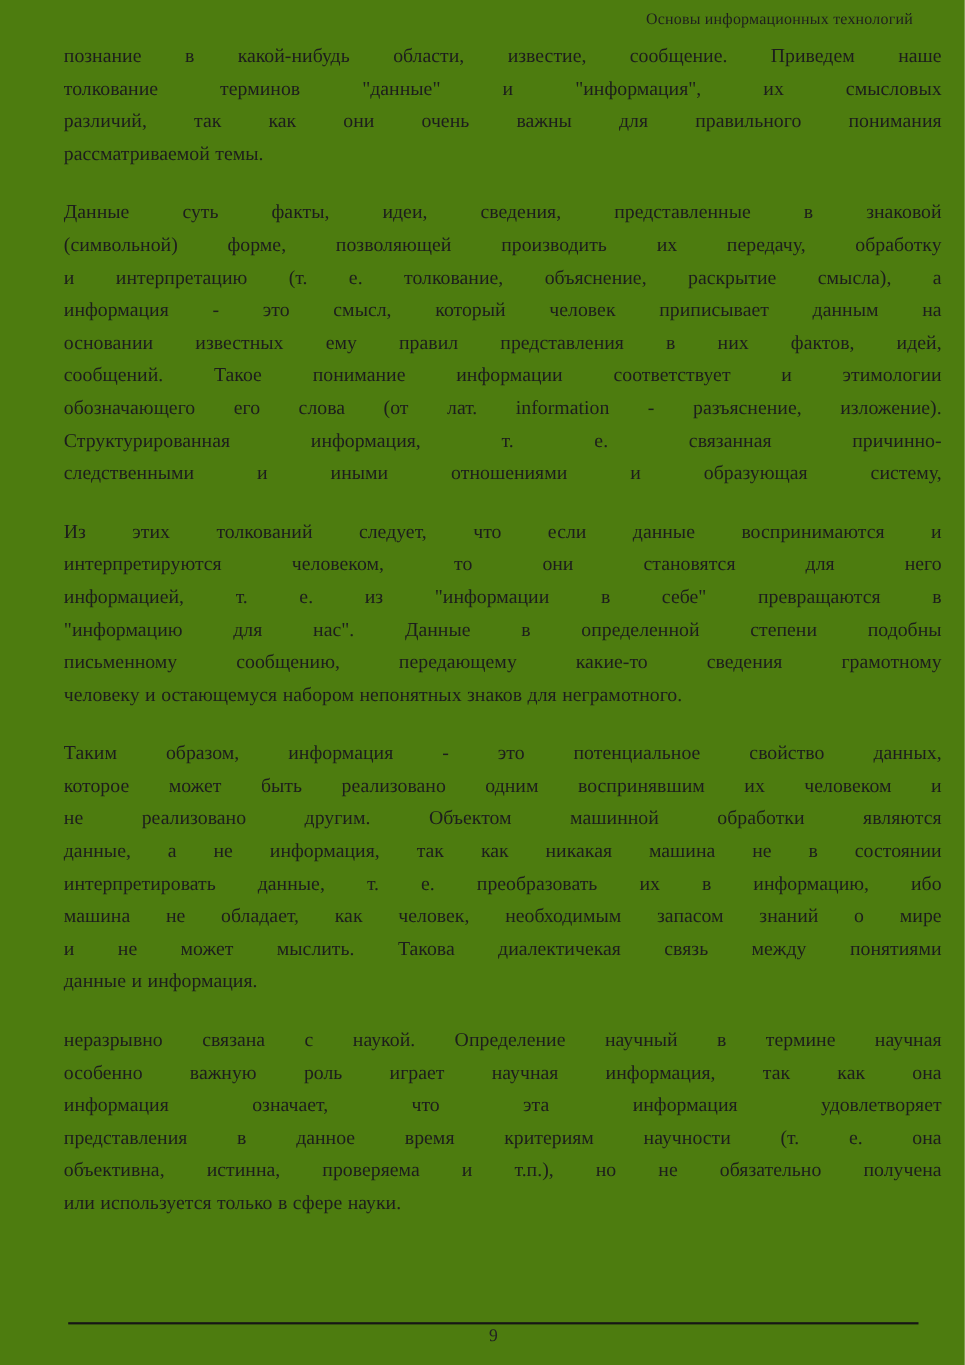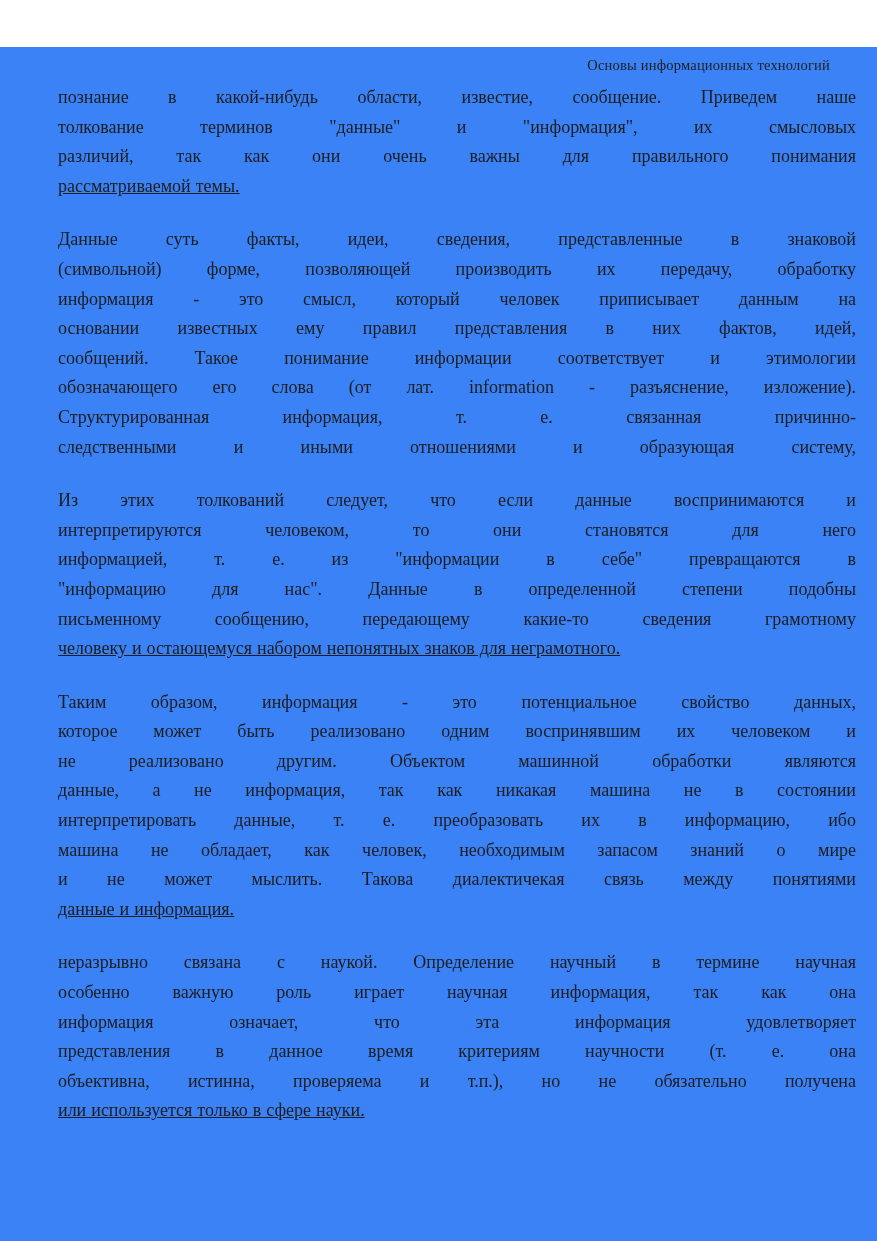--- a/index.html
+++ b/index.html
@@ -11,22 +11,21 @@
     width: 877px;
     height: 1241px;
     position: relative;
     overflow: hidden;
     font-family: "Liberation Serif", "DejaVu Serif", serif;
     color: #1d1d1d;
   }
   .page {
     position: absolute;
     inset: 0;
-    background: #3b82f6;
-    margin-top: 47px;
+    background: #4d7c0f;
   }
   .running-header {
     position: absolute;
     top: 10px;
     left: 58px;
     width: 772px;
     text-align: right;
     font-size: 14.5px;
     letter-spacing: 0.2px;
     color: #1f1f1f;
@@ -46,21 +45,20 @@
   .line {
     font-size: 18px;
     line-height: 29.6px;
     text-align: justify;
     text-align-last: justify;
     word-spacing: 0.5px;
     white-space: normal;
   }
   .line.last {
     text-align-last: left;
-    text-decoration: underline;
   }
   .footer-rule {
     position: absolute;
     top: 1202px;
     left: 62px;
     width: 773px;
     border-top: 2px solid #161616;
   }
   .page-number {
     position: absolute;
@@ -81,20 +79,21 @@
   <div class="body-text">
       <div class="paragraph">
         <div class="line">познание в какой-нибудь области, известие, сообщение. Приведем наше</div>
         <div class="line">толкование терминов "данные" и "информация", их смысловых</div>
         <div class="line">различий, так как они очень важны для правильного понимания</div>
         <div class="line last">рассматриваемой темы.</div>
       </div>
       <div class="paragraph">
         <div class="line">Данные суть факты, идеи, сведения, представленные в знаковой</div>
         <div class="line">(символьной) форме, позволяющей производить их передачу, обработку</div>
+        <div class="line">и интерпретацию (т. е. толкование, объяснение, раскрытие смысла), а</div>
         <div class="line">информация - это смысл, который человек приписывает данным на</div>
         <div class="line">основании известных ему правил представления в них фактов, идей,</div>
         <div class="line">сообщений. Такое понимание информации соответствует и этимологии</div>
         <div class="line">обозначающего его слова (от лат. information - разъяснение, изложение).</div>
         <div class="line">Структурированная информация, т. е. связанная причинно-</div>
         <div class="line">следственными и иными отношениями и образующая систему,</div>
       </div>
       <div class="paragraph">
         <div class="line">Из этих толкований следует, что если данные воспринимаются и</div>
         <div class="line">интерпретируются человеком, то они становятся для него</div>

